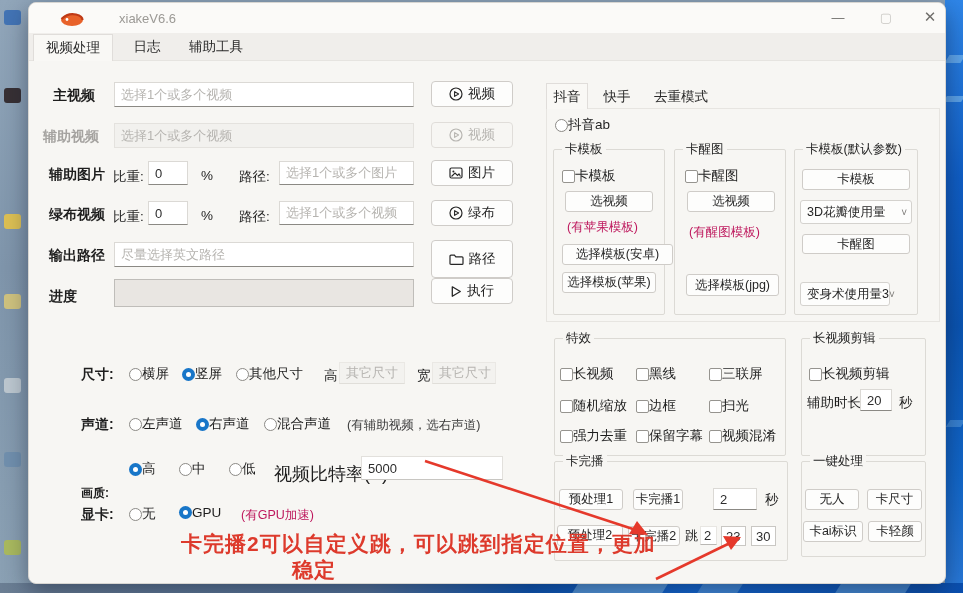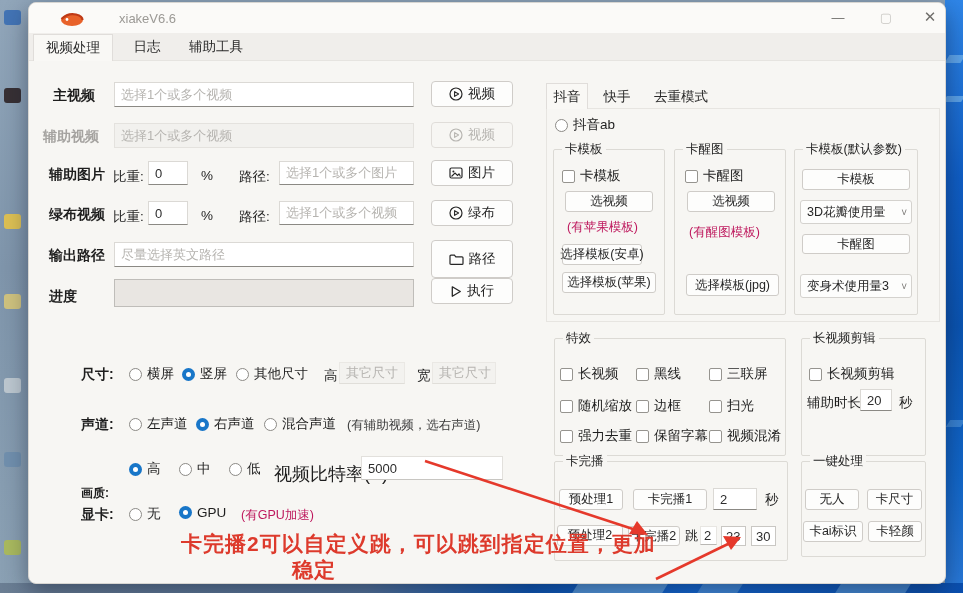--- a/index.html
+++ b/index.html
@@ -34,21 +34,21 @@
        display:flex;align-items:center;padding:4px 6px;font-size:13px;color:#2d2d2d;overflow:hidden;white-space:nowrap}
   .ph{color:#b6b4b0}
   .inp.dis{background:#f2f1ee;border-color:#e4e2de;border-bottom-color:#e4e2de}
   .inp.flat{background:#f3f2ef;border:1px solid #eae8e4;border-bottom:1px solid #e0ded9}
   .btn{background:#fdfdfc;border:1px solid #cfccc8;border-radius:4px;box-sizing:border-box;
        display:flex;align-items:center;justify-content:center;gap:5px;font-size:13.5px;color:#262626;white-space:nowrap;cursor:default}
   .btn.sm{font-size:12.5px;border-radius:3px}
   .btn.dis{color:#b7b5b1;border-color:#e0ddd9;background:#f7f6f3}
   .grp{border:1px solid #dcdad5;border-radius:2px;box-sizing:border-box}
   .legend{position:absolute;top:-9px;left:8px;background:#f7f6f3;padding:0 3px;font-size:12.5px;color:#1f1f1f;white-space:nowrap}
-  .ritem,.citem{display:flex;align-items:center;gap:5px;font-size:13.5px;color:#1e1e1e;white-space:nowrap}
+  .ritem,.citem{display:flex;align-items:center;font-size:13.5px;color:#1e1e1e;white-space:nowrap}
   .radio{width:13px;height:13px;border-radius:50%;border:1px solid #8c8a86;background:#fff;box-sizing:border-box;flex:0 0 auto}
   .radio.sel{border:none;background:#1876c8;position:relative}
   .radio.sel::after{content:"";position:absolute;left:4px;top:4px;width:5px;height:5px;border-radius:50%;background:#fff}
   .chk{width:13px;height:13px;border:1px solid #96948f;border-radius:2px;background:#fff;box-sizing:border-box;flex:0 0 auto}
   .link{color:#be185d;font-size:12.5px;white-space:nowrap}
   .progress{background:#e9e6e2;border:1px solid #bfbdb9;box-sizing:border-box}
   .select{background:#fdfdfc;border:1px solid #d4d2ce;border-radius:3px;box-sizing:border-box;display:flex;
           align-items:center;justify-content:space-between;padding:0 4px 0 6px;font-size:12.5px;color:#262626;white-space:nowrap}
   .chev{font-size:10px;color:#7a7875}
   .note{color:#dd3a2c;font-weight:700;font-size:21px;letter-spacing:1px;white-space:nowrap;z-index:30}
@@ -269,21 +269,21 @@
 
   <div class="abs grp" style="left:524px;top:146px;width:112px;height:166px">
     <span class="legend">卡模板</span>
   </div>
   <div class="abs citem" style="left:533px;top:164px">
       <span class="chk"></span>
       <span>卡模板</span>
     </div>
   <div class="abs btn sm" style="left:536px;top:188px;width:88px;height:21px">选视频</div>
   <span class="abs link" style="left:538px;top:216px">(有苹果模板)</span>
-  <div class="abs btn sm" style="left:533px;top:241px;width:80px;height:21px">选择模板(安卓)</div>
+  <div class="abs btn sm" style="left:533px;top:241px;width:111px;height:21px">选择模板(安卓)</div>
   <div class="abs btn sm" style="left:533px;top:269px;width:94px;height:21px">选择模板(苹果)</div>
 
   <div class="abs grp" style="left:645px;top:146px;width:112px;height:166px">
     <span class="legend">卡醒图</span>
   </div>
   <div class="abs citem" style="left:656px;top:164px">
       <span class="chk"></span>
       <span>卡醒图</span>
     </div>
   <div class="abs btn sm" style="left:658px;top:188px;width:88px;height:21px">选视频</div>
@@ -292,21 +292,21 @@
 
   <div class="abs grp" style="left:765px;top:146px;width:124px;height:166px">
     <span class="legend">卡模板(默认参数)</span>
   </div>
   <div class="abs btn sm" style="left:773px;top:166px;width:108px;height:21px">卡模板</div>
   <div class="abs select" style="left:771px;top:197px;width:112px;height:24px">
     <span>3D花瓣使用量</span>
       <span class="chev">˅</span>
   </div>
   <div class="abs btn sm" style="left:773px;top:231px;width:108px;height:20px">卡醒图</div>
-  <div class="abs select" style="left:771px;top:271px;width:112px;height:24px">
+  <div class="abs select" style="left:771px;top:279px;width:90px;height:24px">
     <span>变身术使用量3</span>
       <span class="chev">˅</span>
   </div>
 
   <div class="abs grp" style="left:525px;top:335px;width:232px;height:118px">
     <span class="legend">特效</span>
   </div>
   <div class="abs citem" style="left:531px;top:362px">
       <span class="chk"></span>
       <span>长视频</span>
@@ -354,21 +354,21 @@
   <span class="abs lbl" style="left:778px;top:391px">辅助时长</span>
   <div class="abs inp" style="left:831px;top:386px;width:32px;height:22px">
       <span>20</span>
     </div>
   <span class="abs lbl" style="left:870px;top:391px">秒</span>
 
   <div class="abs grp" style="left:525px;top:458px;width:234px;height:100px">
     <span class="legend">卡完播</span>
   </div>
   <div class="abs btn sm" style="left:530px;top:486px;width:64px;height:21px">预处理1</div>
-  <div class="abs btn sm" style="left:604px;top:486px;width:74px;height:21px">卡完播1</div>
+  <div class="abs btn sm" style="left:604px;top:486px;width:50px;height:21px">卡完播1</div>
   <div class="abs inp" style="left:684px;top:485px;width:44px;height:22px">
       <span>2</span>
     </div>
   <span class="abs lbl" style="left:736px;top:488px">秒</span>
   <div class="abs btn sm" style="left:528px;top:522px;width:66px;height:21px">预处理2</div>
   <div class="abs btn sm" style="left:599px;top:523px;width:52px;height:20px">卡完播2</div>
   <span class="abs lbl" style="left:656px;top:524px;font-size:13px">跳</span>
   <div class="abs inp" style="left:671px;top:523px;width:17px;height:19px;padding:0 3px;border-color:#e8e6e2;border-bottom-color:#b9b7b3">
       <span>2</span>
     </div>

